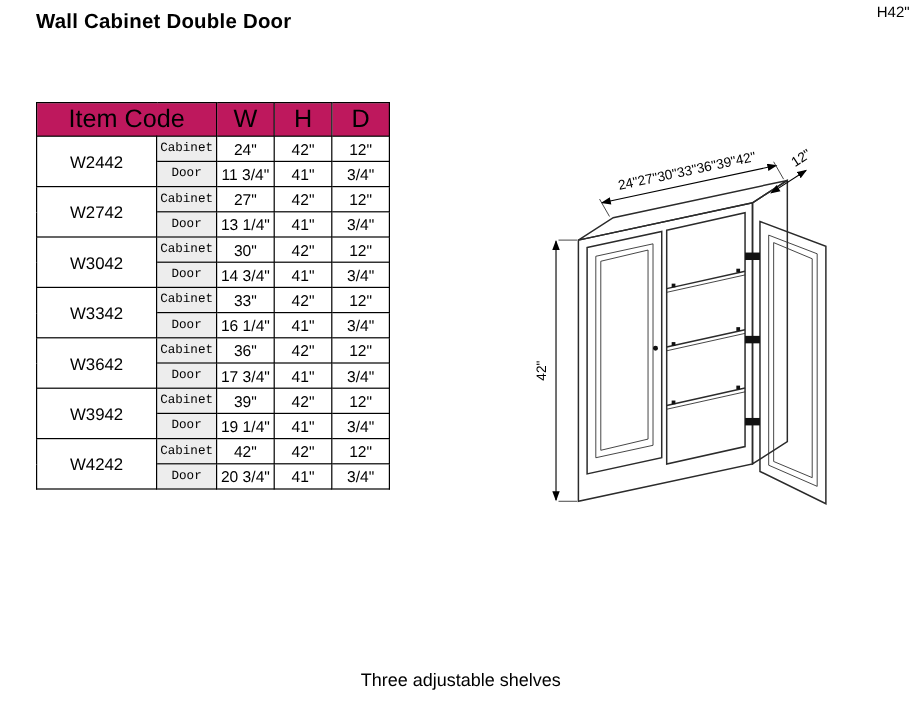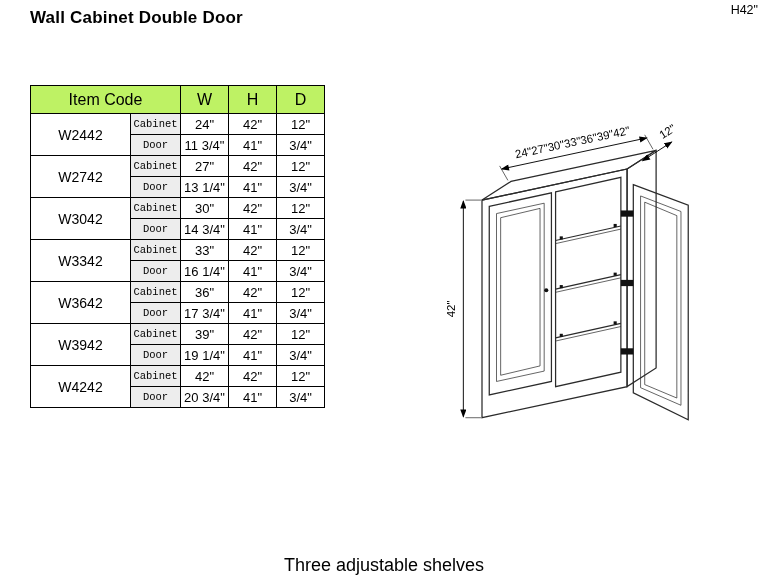--- a/index.html
+++ b/index.html
@@ -22,31 +22,31 @@
 
   table.spec {
     position: absolute; left: 30px; top: 85px;
     border-collapse: collapse; table-layout: fixed;
   }
   table.spec th, table.spec td {
     border: 1px solid #000; text-align: center; vertical-align: middle;
     overflow: hidden; white-space: nowrap;
   }
   table.spec th {
-    font-size: 16px; font-weight: normal; height: 28px; background: #bef264;
+    font-size: 21px; font-weight: normal; height: 28px; background: #be185d;
   }
   th.c-item { width: 150px; }
   th.c-dim  { width: 48px; }
   td.code { width: 100px; font-size: 14px; }
   td.sub  { width: 50px;  font-size: 10.5px; background: #ededed; height: 21px; font-family: Liberation Mono, monospace; }
   td.val  { width: 48px;  font-size: 13px; height: 21px; }
 
   .footer-note {
     position: absolute; left: 0; width: 768px; bottom: 10px;
-    text-align: center; font-size: 18px;
+    text-align: center; font-size: 15px;
   }
 
   svg.diagram { position: absolute; left: 435px; top: 112px; }
   .ln   { stroke: #2b2b2b; stroke-width: 1.2; fill: none; }
   .thin { stroke: #2b2b2b; stroke-width: 0.7; fill: none; }
   .dim  { stroke: #000; stroke-width: 0.9; fill: none; }
   .dimtext { font-size: 11px; fill: #000; }
 </style>
 </head>
 <body>

